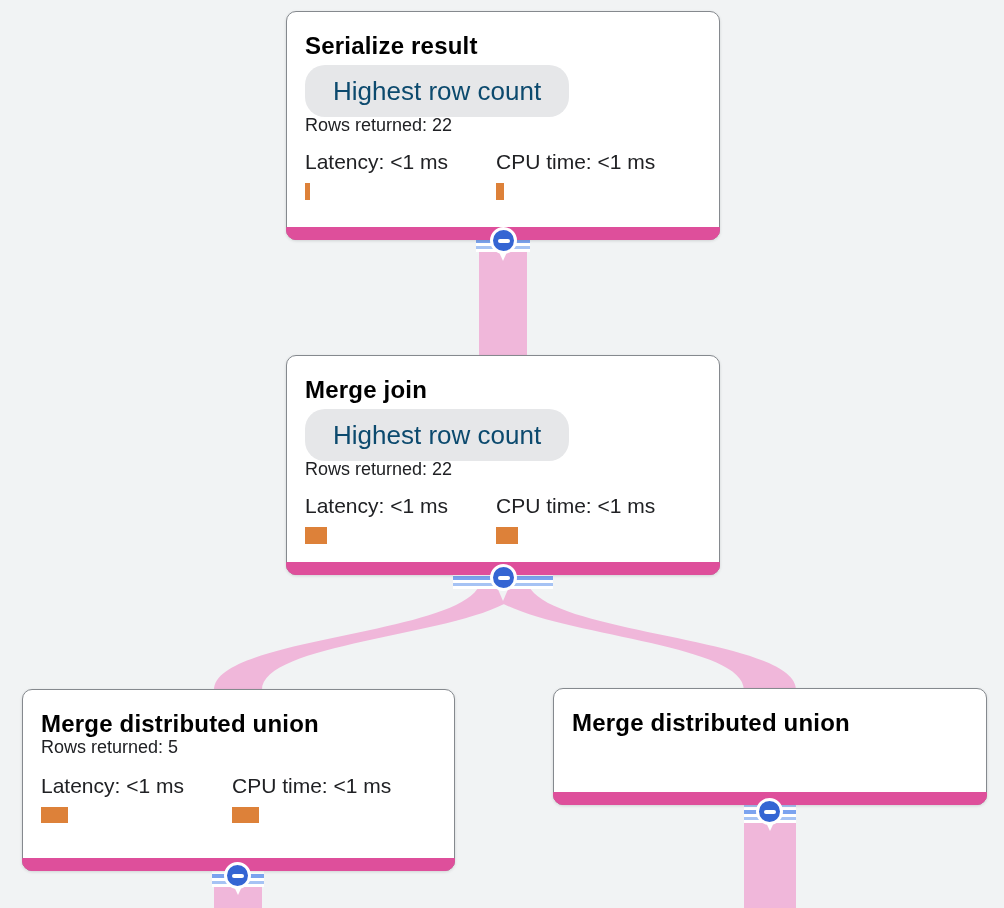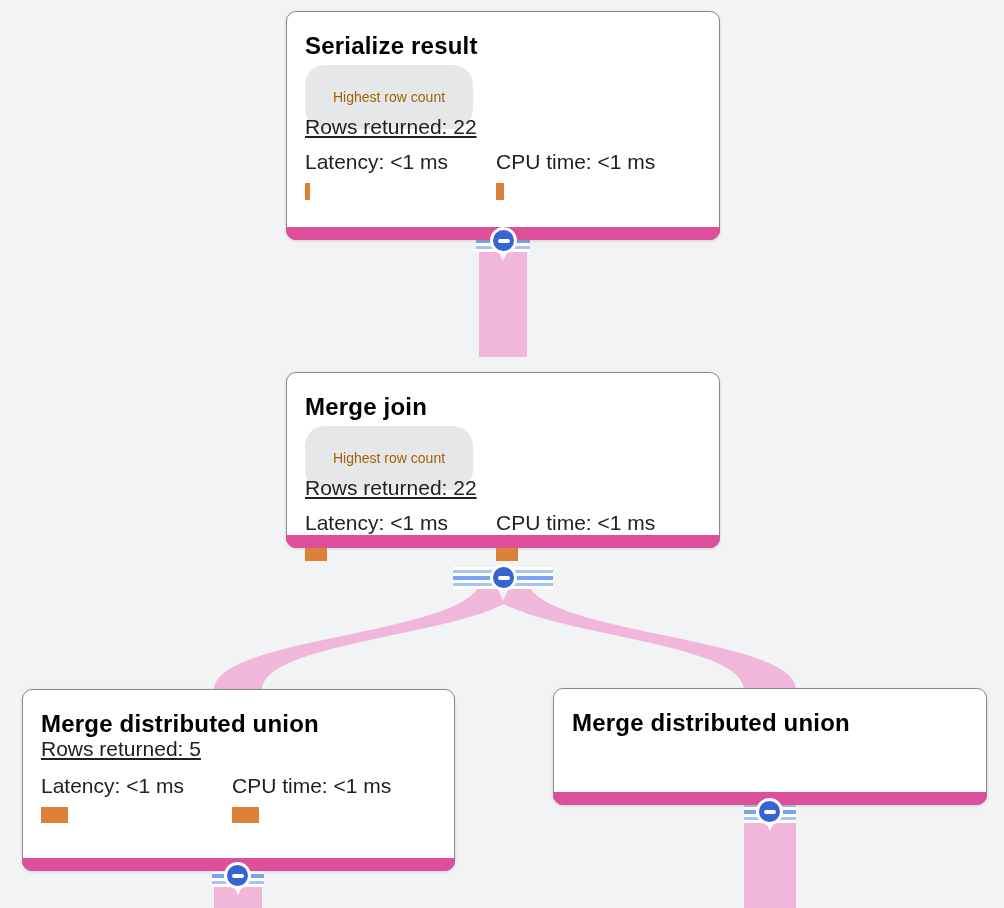--- a/index.html
+++ b/index.html
@@ -59,33 +59,32 @@
     font-weight:600;
     letter-spacing:.2px;
     color:#000000;
     white-space:nowrap;
   }
   .badge{
     position:absolute;
     left:18px;top:53px;
     height:40px;
     line-height:40px;
-    padding:12px 28px;
+    padding:6px 28px;
     border-radius:20px;
     background:#E6E7E9;
-    color:#a16207;
-    font-size:14px;
+    color:#0c4a6e;
+    font-size:26px;
     white-space:nowrap;
   }
   .rows{
     position:absolute;
     left:18px;
-    font-size:21px;
+    font-size:18px;
     white-space:nowrap;
-    text-decoration:underline;
   }
   .card1 .rows,.card2 .rows{top:103px;}
   .card3 .rows,.card4 .rows{top:47px;}
   .metrics{
     position:absolute;
     left:18px;
     display:flex;
   }
   .card1 .metrics,.card2 .metrics{top:138px;}
   .card3 .metrics{top:84px;}
@@ -151,21 +150,21 @@
         <div class="mbar" style="width:5px;height:17px;"></div>
       </div>
       <div class="metric">
         <div class="mlabel">CPU time: &lt;1 ms</div>
         <div class="mbar" style="width:8px;height:17px;"></div>
       </div>
     </div>
     <div class="accent"></div>
   </div>
 
-  <div class="card card2" style="left:286px;top:372px;width:434px;height:176px;">
+  <div class="card card2" style="left:286px;top:355px;width:434px;height:220px;">
     <div class="title">Merge join</div>
     <div class="badge">Highest row count</div>
     <div class="rows">Rows returned: 22</div>
     <div class="metrics">
       <div class="metric">
         <div class="mlabel">Latency: &lt;1 ms</div>
         <div class="mbar" style="width:22px;height:17px;"></div>
       </div>
       <div class="metric">
         <div class="mlabel">CPU time: &lt;1 ms</div>

